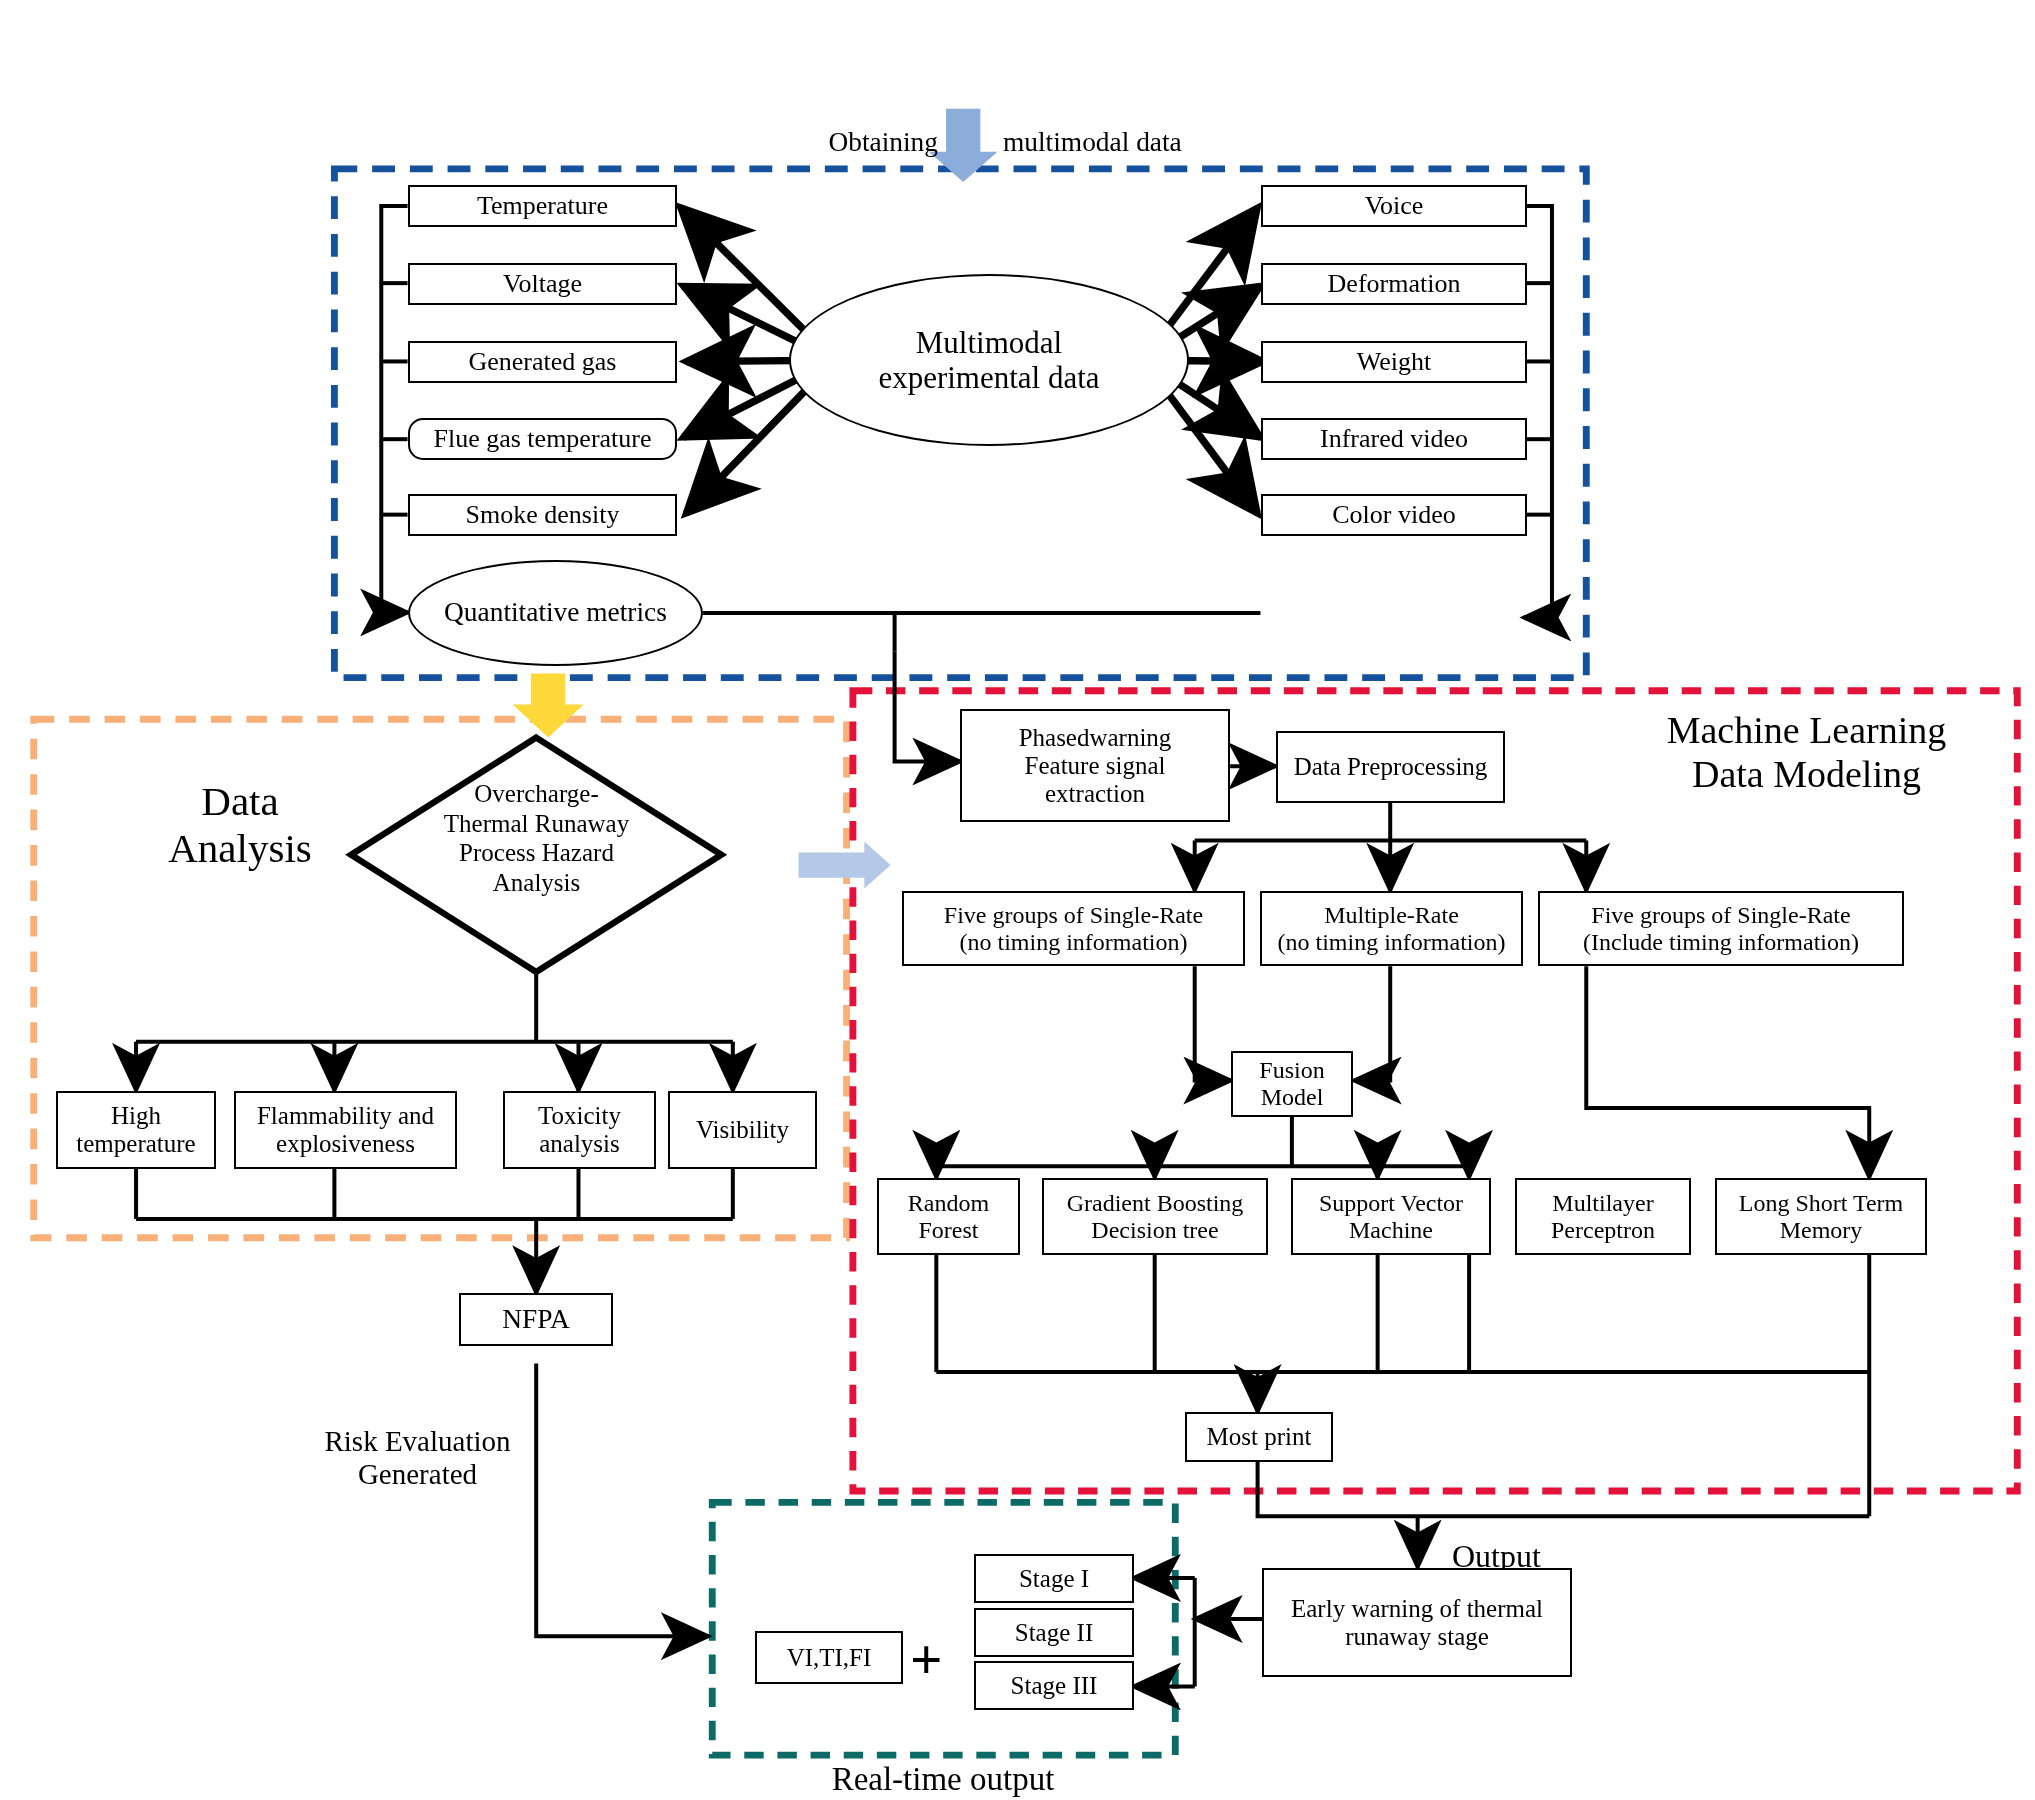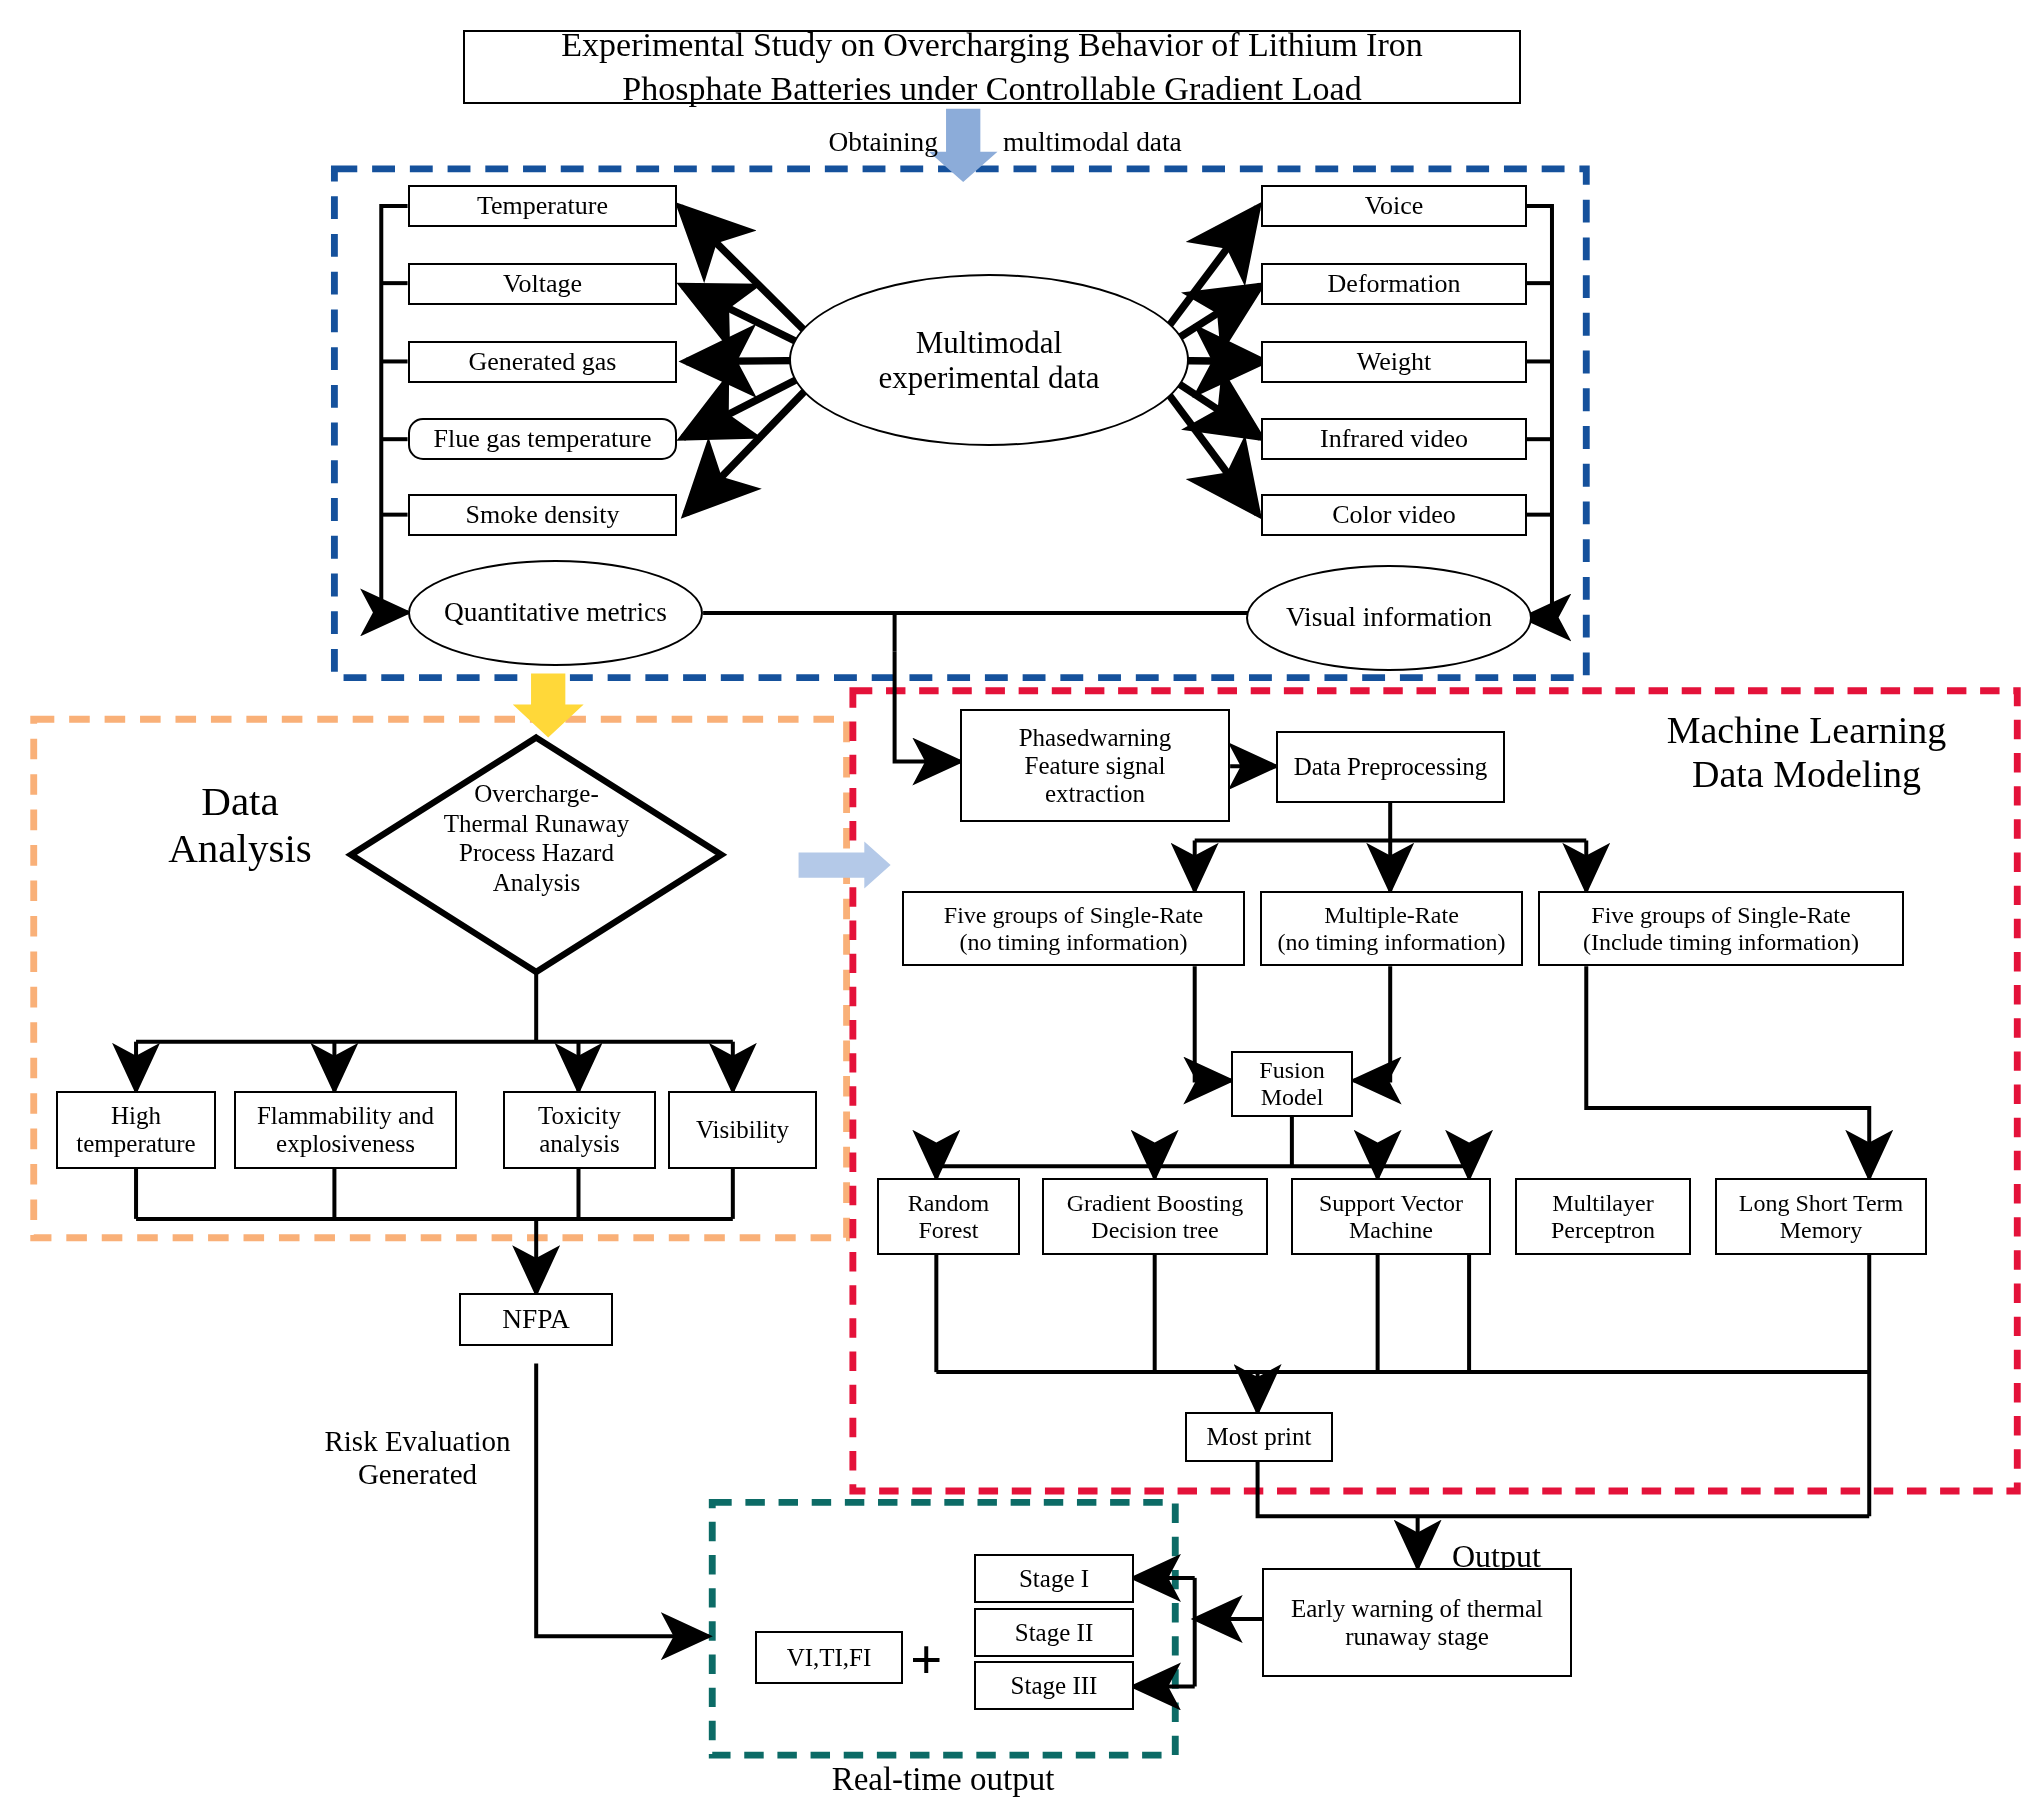--- a/index.html
+++ b/index.html
@@ -16,24 +16,20 @@
       text-align:center;line-height:1.18;}
   .plus{position:absolute;font-weight:bold;color:#000;line-height:1;}
   .ttl{position:absolute;box-sizing:border-box;border:2.3px solid #000;background:#fff;
        display:flex;flex-direction:column;align-items:center;justify-content:center;text-align:center;line-height:1.3;}
 </style>
 </head>
 <body>
 
 <div id="stage">
 
-  <div class="ttl" style="left:463px;top:30px;width:1058px;height:74px;font-size:34px;">
-    <div>Experimental Study on Overcharging Behavior of Lithium Iron</div>
-    <div>Phosphate Batteries under Controllable Gradient Load</div>
-  </div>
 
   <svg class="layer" viewBox="0 0 3560 3150">
     <defs>
       <marker id="ah" markerWidth="14" markerHeight="12" refX="12" refY="6" orient="auto" markerUnits="strokeWidth">
         <path d="M0,0 L13,6 L0,12 L3.2,6 Z" fill="#000"></path>
       </marker>
       <marker id="ahb" markerWidth="11" markerHeight="10" refX="9.5" refY="5" orient="auto" markerUnits="strokeWidth">
         <path d="M0,0 L10.5,5 L0,10 L2.6,5 Z" fill="#000"></path>
       </marker>
     </defs>
@@ -183,23 +179,20 @@
   <div class="nd" style="left:1261px;top:494px;width:266px;height:42px;font-size:26px;">
     <span>Color video</span>
   </div>
 
   <div class="el" style="left:789px;top:274px;width:400px;height:172px;font-size:31px;padding:0 46px;">
     <span>Multimodal experimental data</span>
   </div>
   <div class="el" style="left:408px;top:560px;width:295px;height:106px;font-size:27.4px;">
     <span>Quantitative metrics</span>
   </div>
-  <div class="el" style="left:1246px;top:565px;width:286px;height:106px;font-size:27.4px;">
-    <span>Visual information</span>
-  </div>
 
   <div class="lbl" style="left:795px;top:127px;width:143px;font-size:27.4px;text-align:right;">
     <span>Obtaining</span>
   </div>
   <div class="lbl" style="left:1003px;top:127px;width:229px;font-size:27.4px;text-align:left;">
     <span>multimodal data</span>
   </div>
 
   <div class="lbl" style="left:120px;top:778px;width:240px;font-size:41px;">
     <div>Data</div>

